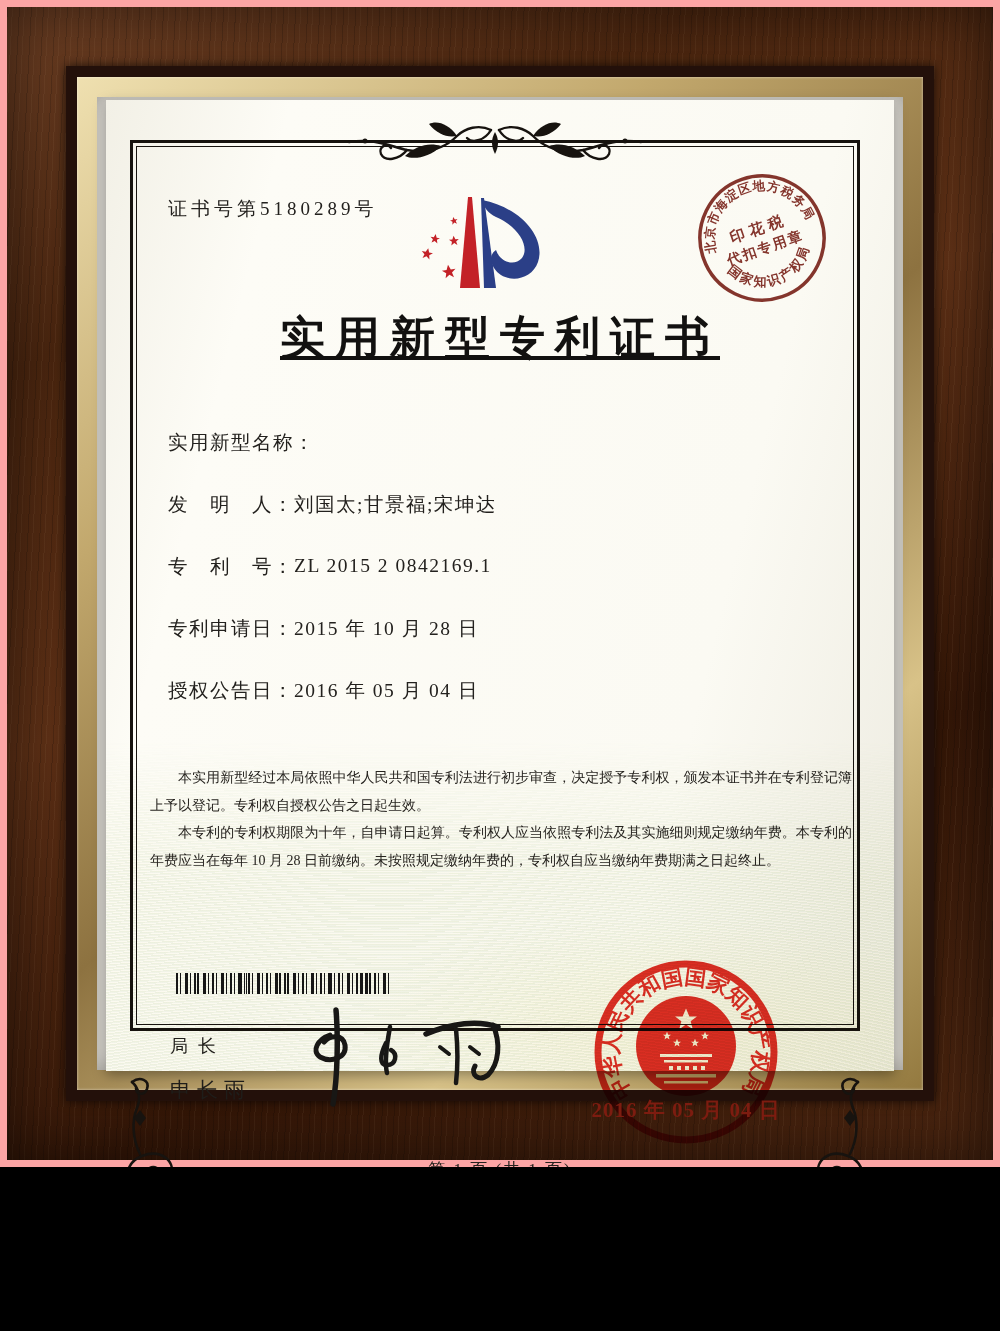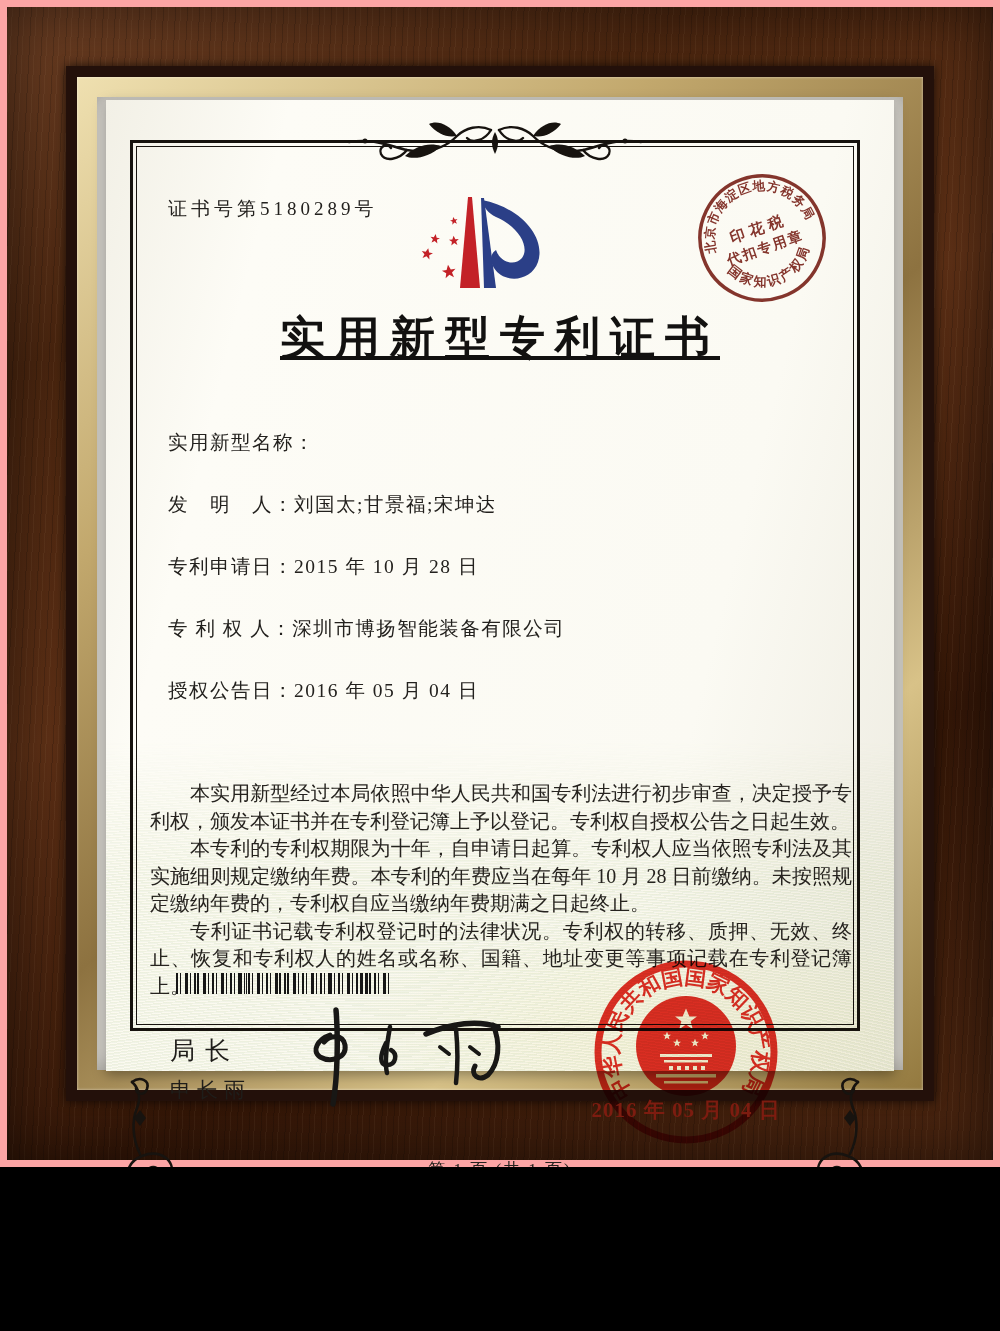--- a/index.html
+++ b/index.html
@@ -46,29 +46,29 @@
   .cert-no{position:absolute;left:62px;top:96px;font-size:19px;letter-spacing:4px;color:#23211e;}
   .logo{position:absolute;left:312px;top:94px;width:134px;height:102px;}
   .stamp{position:absolute;left:578px;top:60px;width:156px;height:156px;opacity:.92;
          mix-blend-mode:multiply;}
   .title{position:absolute;left:0;right:0;top:208px;text-align:center;
     font-size:45px;font-weight:bold;letter-spacing:10px;color:#121110;text-decoration:underline;}
   .fields{position:absolute;left:62px;top:311px;right:40px;font-family:Liberation Serif, serif;}
   .field-row{height:62px;display:flex;align-items:center;
     font-size:19.5px;letter-spacing:1.5px;color:#23211e;}
   .paras{position:absolute;left:44px;right:42px;top:664px;
-    font-size:20px;line-height:27.5px;text-align:justify;color:#26231f;margin-top:16px;}
+    font-size:14px;line-height:27.5px;text-align:justify;color:#26231f;}
   .paras p{margin:0;text-indent:2em;}
   .barcode{position:absolute;left:70px;top:873px;width:216px;height:21px;
     background-image:
       repeating-linear-gradient(90deg,#161616 0 2px,transparent 2px 4px,#161616 4px 5px,
         transparent 5px 9px,#161616 9px 12px,transparent 12px 14px,#161616 14px 15px,transparent 15px 18px),
       repeating-linear-gradient(90deg,transparent 0 21px,#161616 21px 23px,transparent 23px 29px,
         #161616 29px 30px,transparent 30px 41px);}
-  .director-title{position:absolute;left:64px;top:934px;font-size:25px;letter-spacing:10px;
+  .director-title{position:absolute;left:64px;top:934px;font-size:18px;letter-spacing:10px;
     color:#1f1d1a;font-family:"Liberation Sans","DejaVu Sans",sans-serif;}
   .director-name{position:absolute;left:64px;top:976px;font-size:21px;letter-spacing:6px;
     color:#1f1d1a;font-family:"Liberation Sans","DejaVu Sans",sans-serif;}
   .signature{position:absolute;left:184px;top:903px;width:232px;height:108px;}
   .seal{position:absolute;left:478px;top:850px;width:204px;height:204px;
     mix-blend-mode:multiply;opacity:.95;}
   .seal-date{position:absolute;left:472px;top:996px;width:216px;text-align:center;
     font-size:21px;font-weight:bold;color:#7d1c10;letter-spacing:1px;z-index:5;}
   .footer{position:absolute;left:0;right:0;top:1058px;text-align:center;
     font-size:17px;letter-spacing:2px;color:#24221e;}
@@ -161,37 +161,36 @@
 
     <div class="fields">
       <div class="field-row">
         <span>实用新型名称：</span>
       </div>
       <div class="field-row">
         <span>发　明　人：</span>
           <span>刘国太;甘景福;宋坤达</span>
       </div>
       <div class="field-row">
+        <span>专　利　号：</span>
+          <span>ZL 2015 2 0842169.1</span>
+      </div>
+      <div class="field-row">
         <span>专利申请日：</span>
           <span>2015 年 10 月 28 日</span>
-      </div>
-      <div class="field-row">
-        <span>专 利 权 人：</span>
-          <span>深圳市博扬智能装备有限公司</span>
       </div>
       <div class="field-row">
         <span>授权公告日：</span>
           <span>2016 年 05 月 04 日</span>
       </div>
     </div>
 
     <div class="paras">
       <p>本实用新型经过本局依照中华人民共和国专利法进行初步审查，决定授予专利权，颁发本证书并在专利登记簿上予以登记。专利权自授权公告之日起生效。</p>
       <p>本专利的专利权期限为十年，自申请日起算。专利权人应当依照专利法及其实施细则规定缴纳年费。本专利的年费应当在每年 10 月 28 日前缴纳。未按照规定缴纳年费的，专利权自应当缴纳年费期满之日起终止。</p>
-      <p>专利证书记载专利权登记时的法律状况。专利权的转移、质押、无效、终止、恢复和专利权人的姓名或名称、国籍、地址变更等事项记载在专利登记簿上。</p>
     </div>
 
     <div class="barcode"></div>
 
     <div class="director-title">局长</div>
     <div class="director-name">申长雨</div>
 
     <svg class="signature" viewBox="0 0 232 108" aria-label="申长雨">
       <g stroke="#181715" fill="none" stroke-linecap="round" stroke-linejoin="round">
         <path d="M40,32 C28,36 21,48 30,54 C41,60 57,55 55,42 C53,31 40,32 34,39" stroke-width="5"></path>

